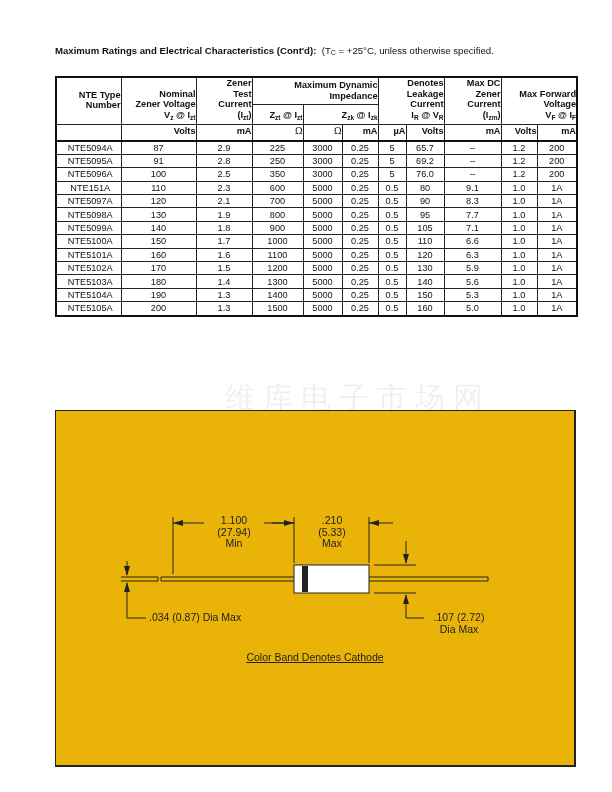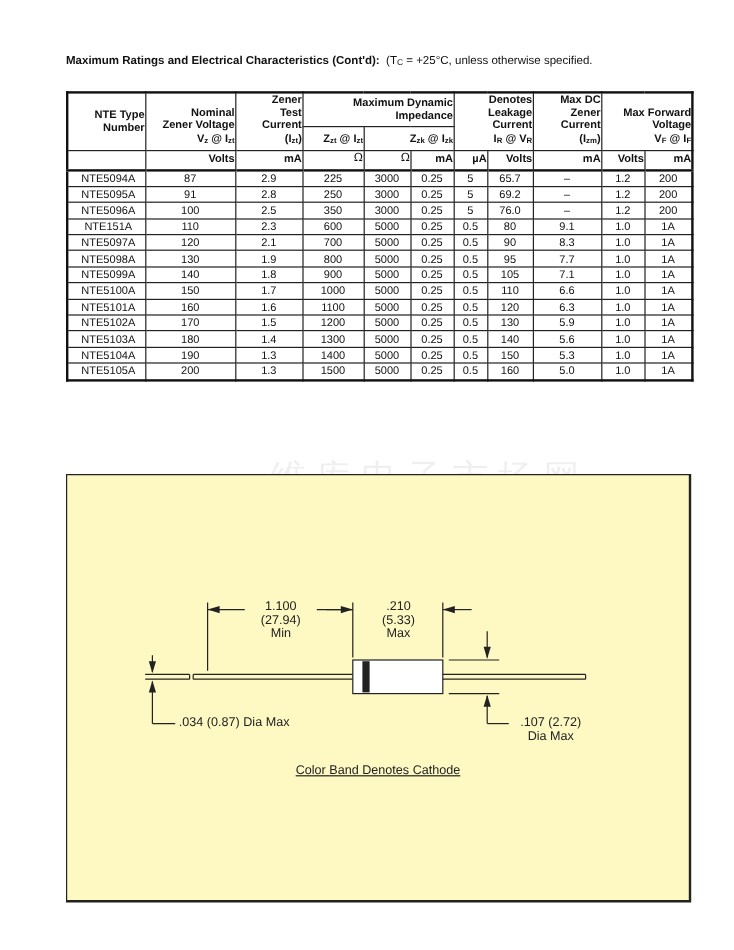--- a/index.html
+++ b/index.html
@@ -11,22 +11,22 @@
   table.spec { position: absolute; left: 55px; top: 76px; border-collapse: collapse; width: 521px;
                font-size: 9.2px; table-layout: fixed; border: 2px solid #111; }
   table.spec th, table.spec td { border: 1px solid #222; padding: 0; text-align: center; }
   table.spec th { font-weight: bold; line-height: 10.5px; vertical-align: bottom; padding-bottom: 1px; text-align: right; }
   table.spec tr.units th { height: 14px; vertical-align: middle; border-bottom: 2px solid #111; }
   table.spec td { height: 12.4px; line-height: 12px; }
   table.spec td.type { text-align: center; padding-left: 3px; }
   table.spec sub { font-size: 6.5px; vertical-align: -1.5px; }
   .watermark { position: absolute; left: 225px; top: 378px; font-size: 30px; letter-spacing: 8px;
                color: #000; opacity: 0.06; font-family: "DejaVu Serif", serif; white-space: nowrap; }
-  .figure { position: absolute; left: 55px; top: 395px; width: 518px; height: 354px;
-            border: 1.5px solid #222; border-bottom-width: 2.5px; border-right-width: 2.5px; background: #fef9c3; }
+  .figure { position: absolute; left: 55px; top: 410px; width: 518px; height: 354px;
+            border: 1.5px solid #222; border-bottom-width: 2.5px; border-right-width: 2.5px; background: #eab308; }
   .figure svg { position: absolute; left: 0; top: 0; }
   .lbl { position: absolute; font-size: 10.5px; line-height: 11.5px; text-align: center; color: #222; }
   .caption { position: absolute; left: 0; width: 518px; top: 240px; text-align: center; font-size: 10.5px; color: #222; text-decoration: underline; }
 </style>
 </head>
 <body>
 
 <div class="intro">
   <div>
     <span class="head">Maximum Ratings and Electrical Characteristics (Cont'd):</span>&nbsp;

